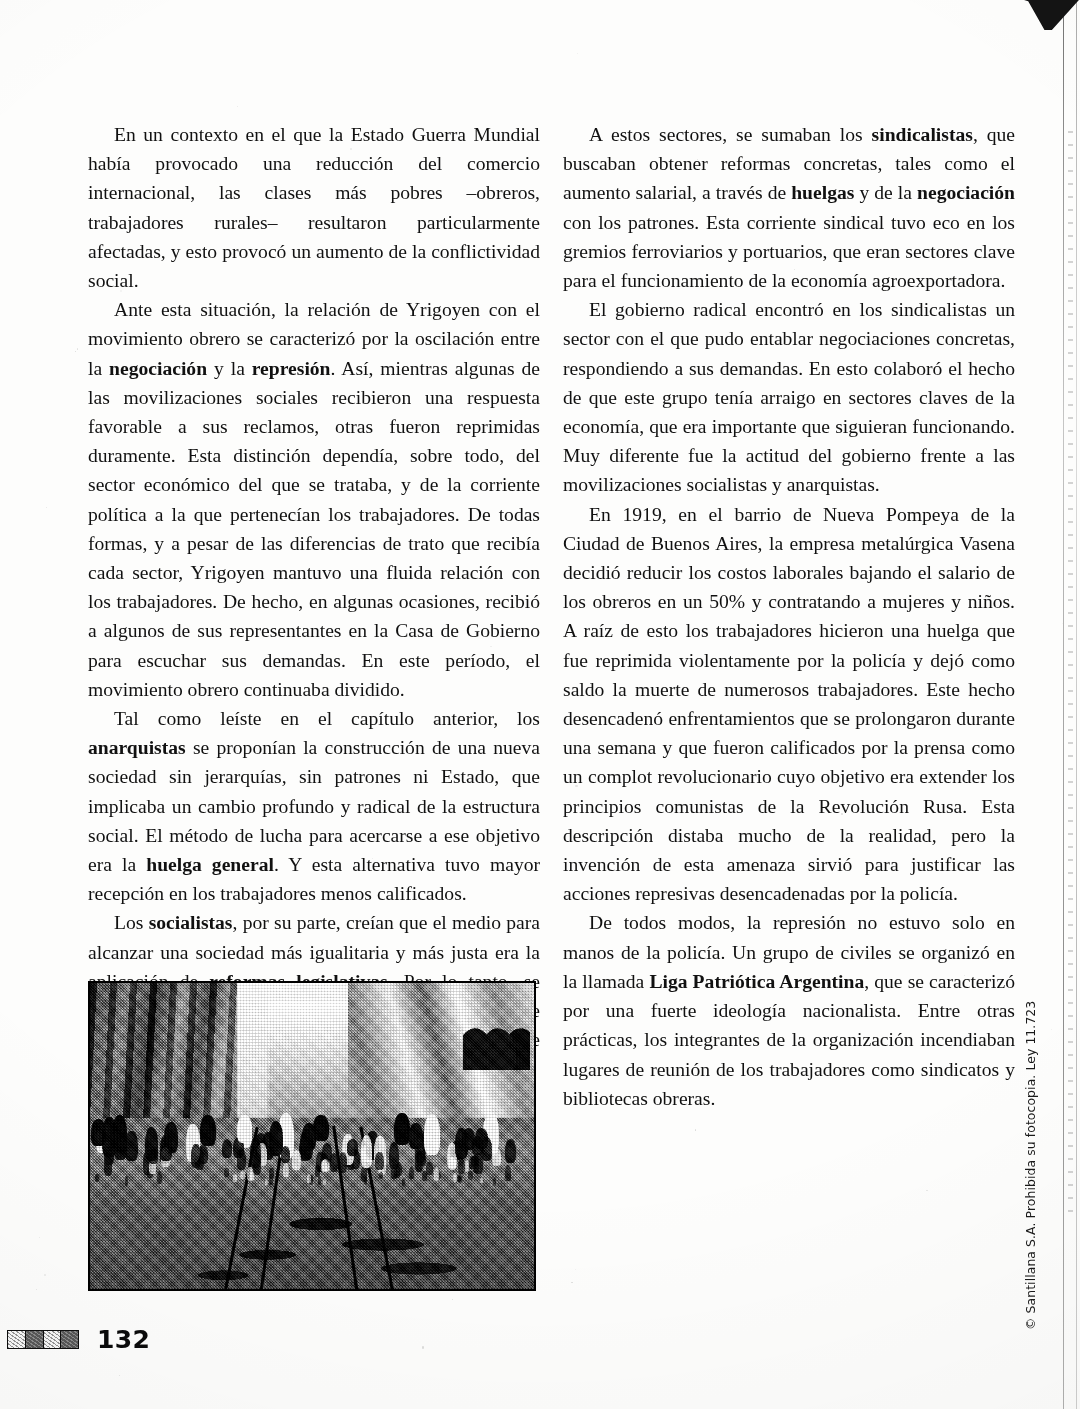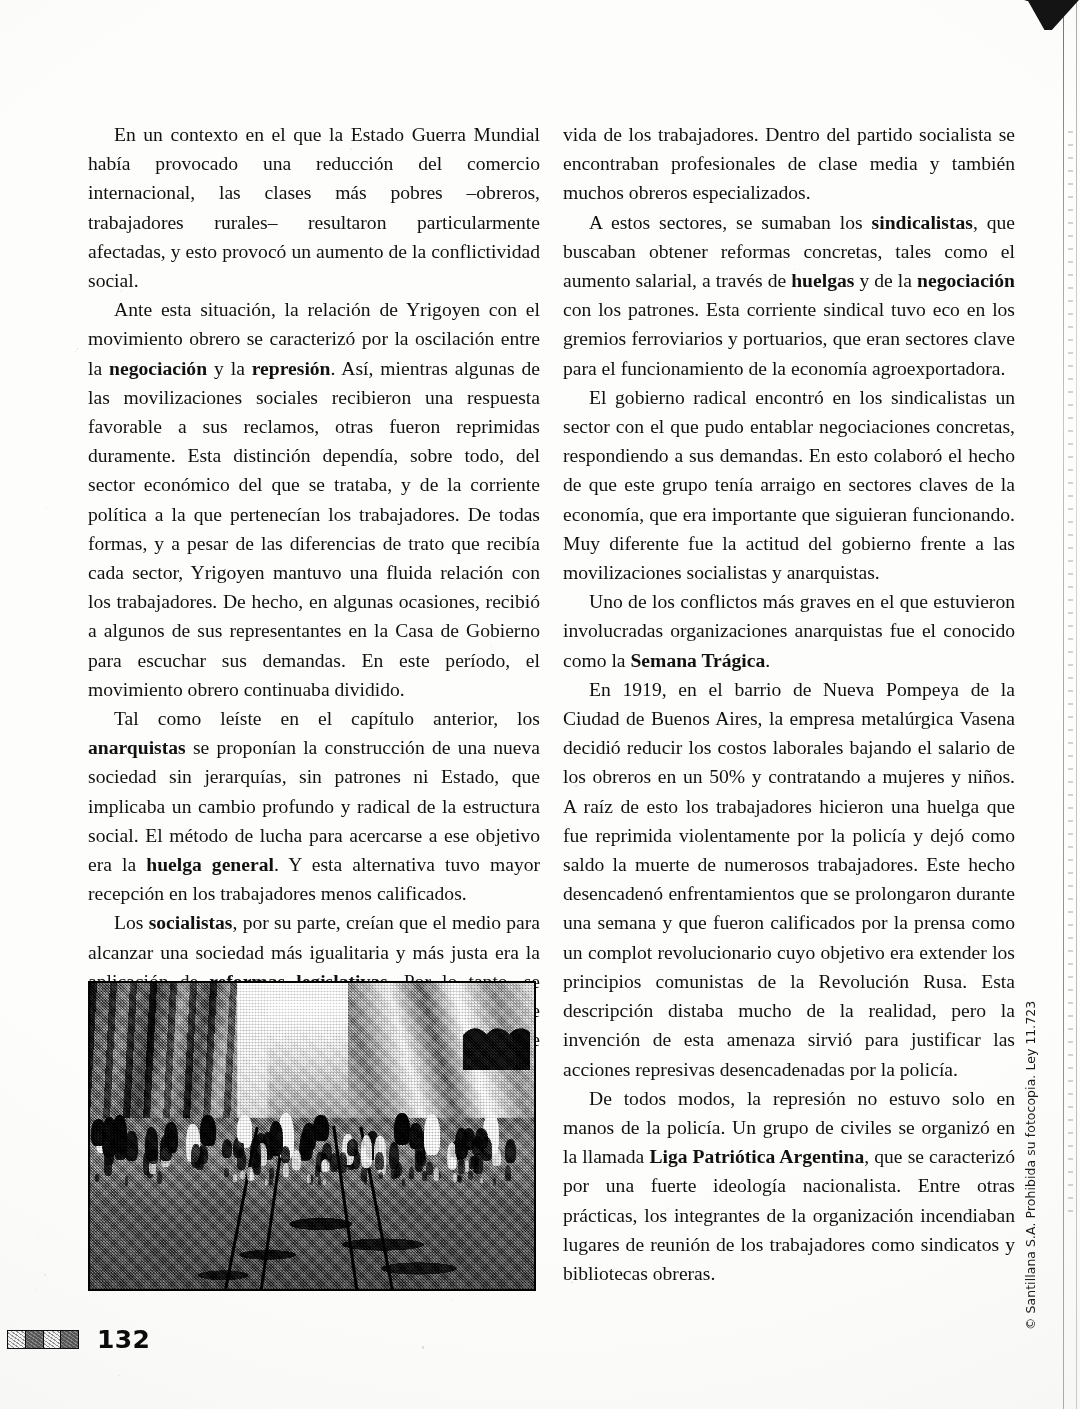--- a/index.html
+++ b/index.html
@@ -301,24 +301,22 @@
       <div id="left-paragraphs">
           <p class="body-par"><span>En un contexto en el que la Estado Guerra Mundial había provocado una reducción del comercio internacional, las clases más pobres –obreros, trabajadores rurales– resultaron particularmente afectadas, y esto provocó un aumento de la conflictividad social.</span></p>
           <p class="body-par"><span>Ante esta situación, la relación de Yrigoyen con el movimiento obrero se caracterizó por la oscilación entre la </span><b class="term">negociación</b><span> y la </span><b class="term">represión</b><span>. Así, mientras algunas de las movilizaciones sociales recibieron una respuesta favorable a sus reclamos, otras fueron reprimidas duramente. Esta distinción dependía, sobre todo, del sector económico del que se trataba, y de la corriente política a la que pertenecían los trabajadores. De todas formas, y a pesar de las diferencias de trato que recibía cada sector, Yrigoyen mantuvo una fluida relación con los trabajadores. De hecho, en algunas ocasiones, recibió a algunos de sus representantes en la Casa de Gobierno para escuchar sus demandas. En este período, el movimiento obrero continuaba dividido.</span></p>
           <p class="body-par"><span>Tal como leíste en el capítulo anterior, los </span><b class="term">anarquistas</b><span> se proponían la construcción de una nueva sociedad sin jerarquías, sin patrones ni Estado, que implicaba un cambio profundo y radical de la estructura social. El método de lucha para acercarse a ese objetivo era la </span><b class="term">huelga general</b><span>. Y esta alternativa tuvo mayor recepción en los trabajadores menos calificados.</span></p>
           <p class="body-par"><span>Los </span><b class="term">socialistas</b><span>, por su parte, creían que el medio para alcanzar una sociedad más igualitaria y más justa era la aplicación de </span><b class="term">reformas legislativas</b><span>. Por lo tanto, se abocaron a la conformación de un partido político que aspiraba a ocupar cargos en el Congreso desde donde sancionarían leyes que mejorarían las condiciones de</span></p>
         </div>
     </div>
 
     <div class="column" id="right-column">
       <div id="right-paragraphs">
-          <p class="body-par" style="text-indent: 0px;"><span>vida de los trabajadores. Dentro del partido socialista se encontraban profesionales de clase media y también muchos obreros especializados.</span></p>
           <p class="body-par"><span>A estos sectores, se sumaban los </span><b class="term">sindicalistas</b><span>, que buscaban obtener reformas concretas, tales como el aumento salarial, a través de </span><b class="term">huelgas</b><span> y de la </span><b class="term">negociación</b><span> con los patrones. Esta corriente sindical tuvo eco en los gremios ferroviarios y portuarios, que eran sectores clave para el funcionamiento de la economía agroexportadora.</span></p>
           <p class="body-par"><span>El gobierno radical encontró en los sindicalistas un sector con el que pudo entablar negociaciones concretas, respondiendo a sus demandas. En esto colaboró el hecho de que este grupo tenía arraigo en sectores claves de la economía, que era importante que siguieran funcionando. Muy diferente fue la actitud del gobierno frente a las movilizaciones socialistas y anarquistas.</span></p>
-          <p class="body-par"><span>Uno de los conflictos más graves en el que estuvieron involucradas organizaciones anarquistas fue el conocido como la </span><b class="term">Semana Trágica</b><span>.</span></p>
           <p class="body-par"><span>En 1919, en el barrio de Nueva Pompeya de la Ciudad de Buenos Aires, la empresa metalúrgica Vasena decidió reducir los costos laborales bajando el salario de los obreros en un 50% y contratando a mujeres y niños. A raíz de esto los trabajadores hicieron una huelga que fue reprimida violentamente por la policía y dejó como saldo la muerte de numerosos trabajadores. Este hecho desencadenó enfrentamientos que se prolongaron durante una semana y que fueron calificados por la prensa como un complot revolucionario cuyo objetivo era extender los principios comunistas de la Revolución Rusa. Esta descripción distaba mucho de la realidad, pero la invención de esta amenaza sirvió para justificar las acciones represivas desencadenadas por la policía.</span></p>
           <p class="body-par"><span>De todos modos, la represión no estuvo solo en manos de la policía. Un grupo de civiles se organizó en la llamada </span><b class="term">Liga Patriótica Argentina</b><span>, que se caracterizó por una fuerte ideología nacionalista. Entre otras prácticas, los integrantes de la organización incendiaban lugares de reunión de los trabajadores como sindicatos y bibliotecas obreras.</span></p>
         </div>
     </div>
 
     <div id="figure">
       <div id="photo">
         <div class="ph-sky"></div>
         <div class="ph-far"></div>
         <div class="ph-bldg-left"></div>

